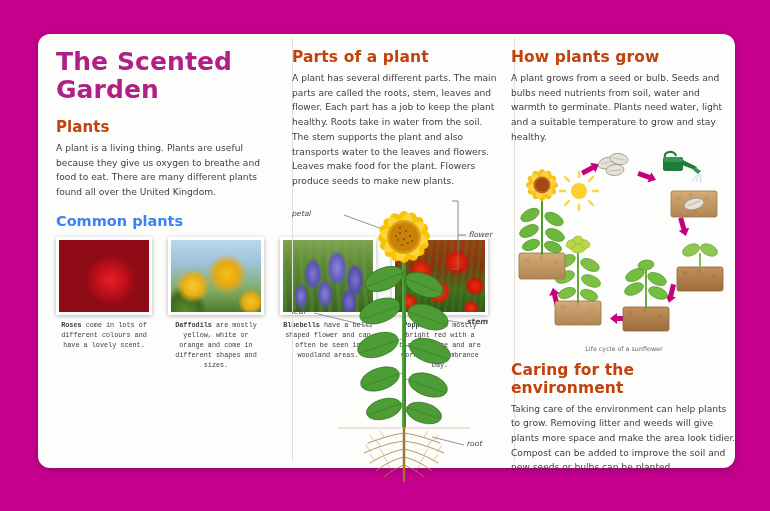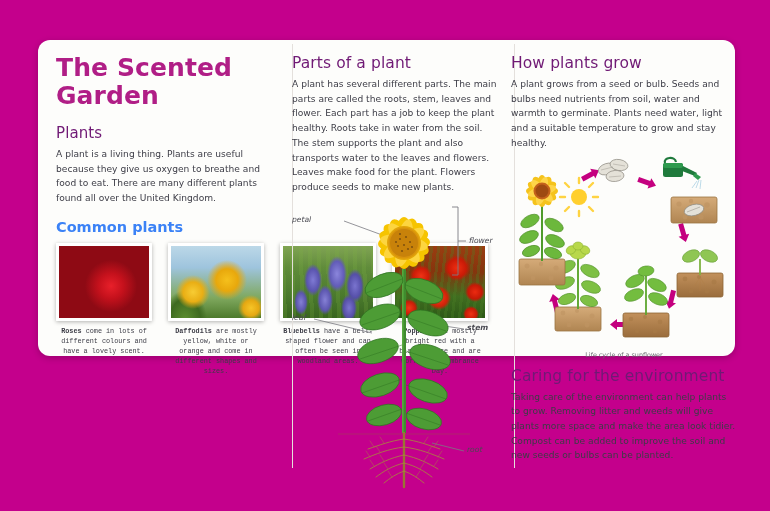--- a/index.html
+++ b/index.html
@@ -70,22 +70,22 @@
         #4f7030 32%,
         #5c6f34 52%,
         #8a7a4c 70%,
         #b5884f 84%,
         #a87a46 100%);
   }
 
   
   .card {
     position: absolute;
-    left: 38px; top: 40px;
-    width: 697px; height: 316px;
+    left: 38px; top: 34px;
+    width: 697px; height: 434px;
     background: #fdfdfb;
     border-radius: 12px;
     box-shadow: 0 2px 7px rgba(0,0,0,.22);
     padding: 14px 16px 10px 18px;
     display: flex;
     gap: 14px;
   }
 
   .col { position: relative; }
   .col-left   { width: 222px; }
@@ -96,23 +96,23 @@
   .main-title {
     color: #b01e86;
     font-size: 25px;
     font-weight: bold;
     line-height: 1.12;
     letter-spacing: .1px;
     margin-bottom: 14px;
   }
 
   .section-head {
-    color: #701a75;
+    color: #c2410c;
     font-size: 15px;
-    font-weight: normal;
+    font-weight: bold;
     letter-spacing: .1px;
     margin-bottom: 5px;
   }
 
   .section-head.lg {
     font-size: 15.5px;
   }
 
   .body-text {
     color: #3c3c46;

